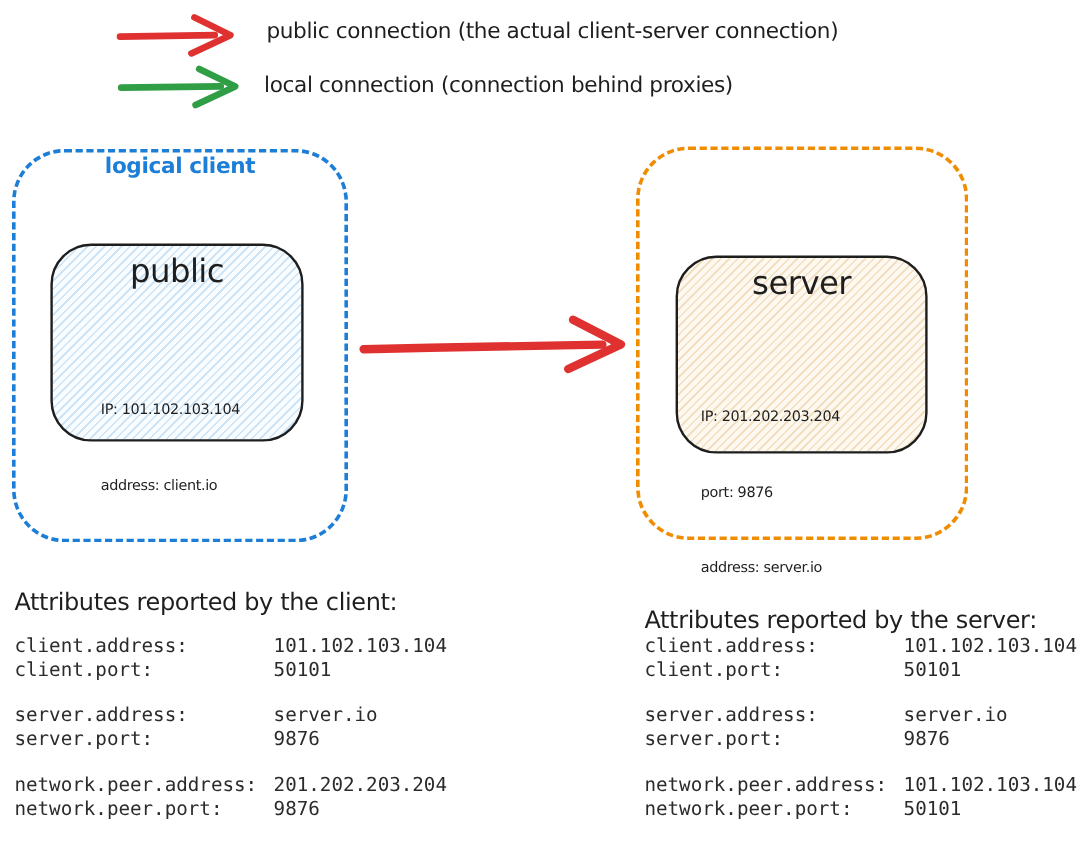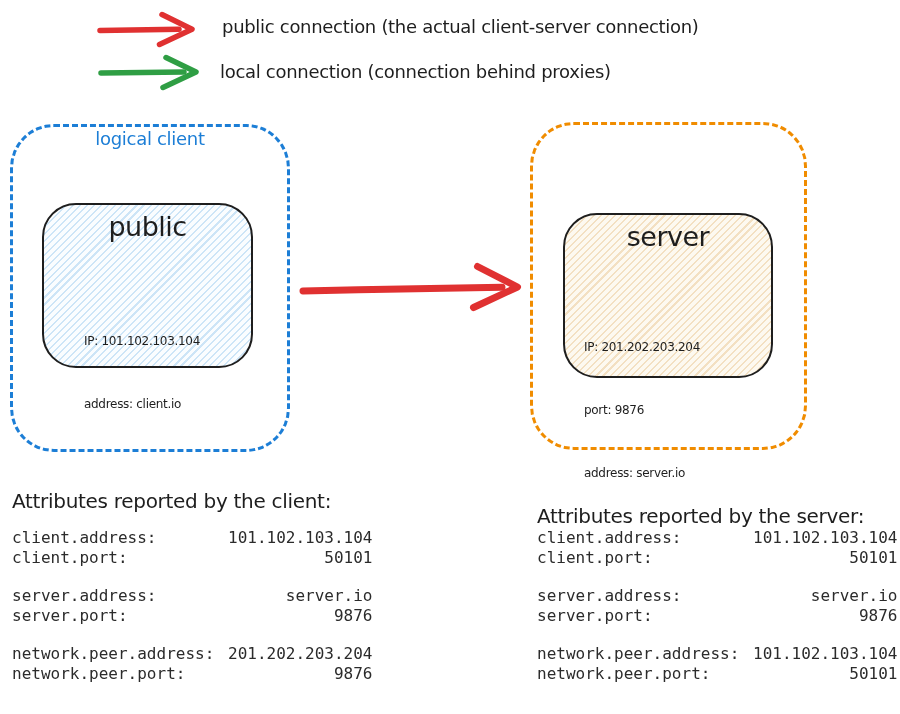--- a/index.html
+++ b/index.html
@@ -26,21 +26,21 @@
   }
   .node-server{
     background-color:#fdf9f0;
     background-image:repeating-linear-gradient(135deg,#f3e0c2 0,#f3e0c2 1.5px,transparent 1.5px,transparent 5px);
   }
   .node-title{position:absolute;text-align:center;font-size:27px;letter-spacing:-0.5px;}
   .node-lines{position:absolute;font-size:12px;line-height:21px;letter-spacing:-0.3px;white-space:pre;}
 
   .attr-title{position:absolute;font-size:20px;letter-spacing:-0.3px;white-space:nowrap;}
   .attr-table{position:absolute;font-family:"DejaVu Sans Mono",monospace;font-size:16px;color:#2b2b2b;}
-  .attr-row{display:flex;line-height:20px;white-space:pre;justify-content:space-between;}
+  .attr-row{display:flex;line-height:20px;white-space:pre;}
   .attr-row .k{width:216px;flex:0 0 216px;}
   .group-gap{margin-top:18px;}
 </style>
 </head>
 <body>
 
 <div class="canvas">
 
   <svg class="overlay" width="900" height="714" viewBox="0 0 900 714">
 
@@ -57,21 +57,21 @@
     <g fill="none" stroke-linecap="round" stroke-linejoin="round">
       <path d="M303 291 C370 289.5 440 288 502 287.2" stroke-width="7" stroke="#e03131"></path>
       <path d="M477.5 266.5 L517.5 287 L473.5 307.5" stroke-width="7" stroke="#e03131"></path>
     </g>
   </svg>
 
   <div class="abs legend-label" style="left:220px;top:61px;">local connection (connection behind proxies)</div>
   <div class="abs legend-label" style="left:222px;top:16px;">public connection (the actual client-server connection)</div>
 
   <div class="dashed-box dashed-blue" style="left:10px;top:124px;width:280px;height:328px;"></div>
-  <div class="group-label label-blue" style="left:10px;top:128px;width:280px;">logical client</div>
+  <div class="group-label label-blue" style="left:10px;top:128px;width:280px;font-weight:bold;">logical client</div>
 
   <div class="node node-client" style="left:42px;top:203px;width:211px;height:165px;"></div>
   <div class="node-title" style="left:42px;top:211px;width:211px;">public</div>
   <div class="node-lines" style="left:84px;top:289px;">
     <div>IP: 101.102.103.104</div>
     <div>address: client.io</div>
   </div>
 
   <div class="dashed-box dashed-orange" style="left:530px;top:122px;width:277px;height:328px;"></div>
 

